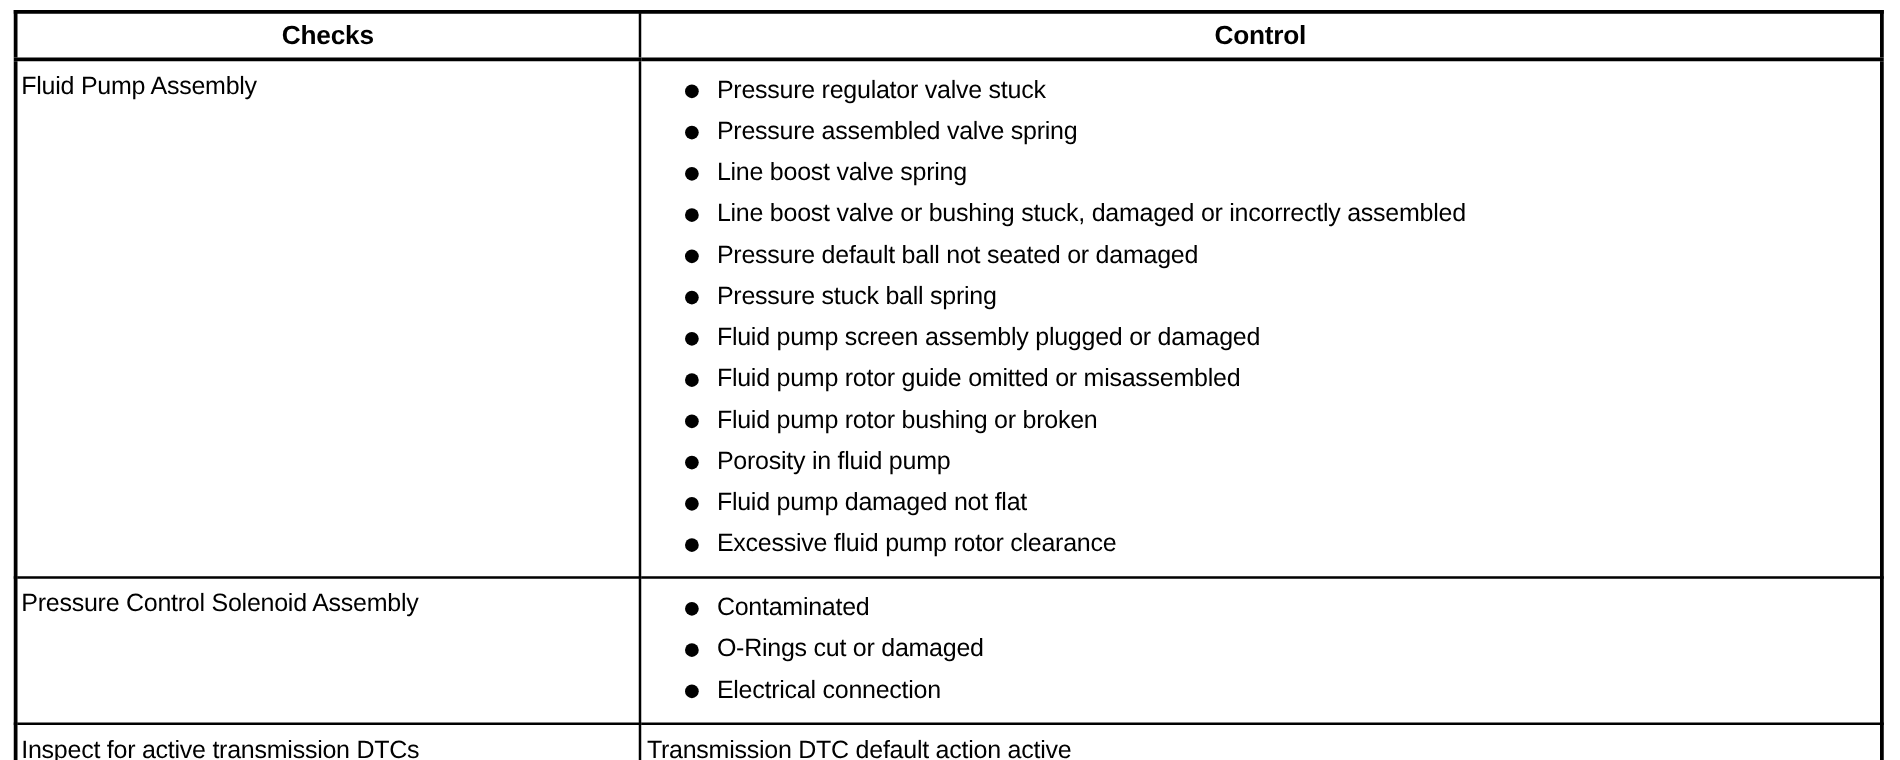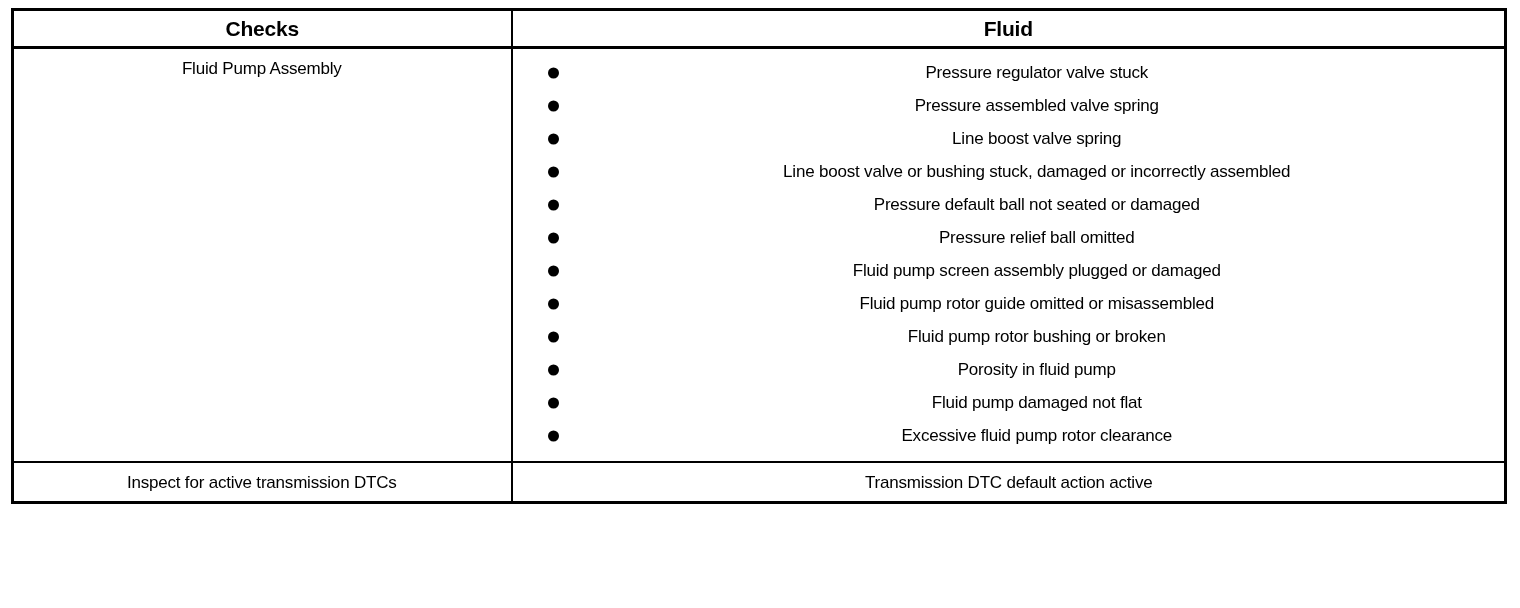--- a/index.html
+++ b/index.html
@@ -35,24 +35,23 @@
     font-size: 21px;
     font-weight: bold;
     text-align: center;
     vertical-align: middle;
     padding: 6px 4px 5px 4px;
     letter-spacing: -0.2px;
   }
   td {
     border: 2px solid #000000;
     vertical-align: top;
-    font-size: 17px;
+    font-size: 20px;
     letter-spacing: -0.2px;
     padding: 0;
-    text-align: center;
   }
   td.check-cell {
     padding: 8px 4px 6px 3px;
     line-height: 24px;
   }
   td.causes-cell { padding: 0; margin-left: 15px; }
   td.causes-cell .plain-cause {
     display: block;
     padding: 8px 4px 6px 5px;
     line-height: 24px;
@@ -84,40 +83,50 @@
 
 <div class="page">
   <table class="checks-table">
     <colgroup>
       <col class="col-checks">
       <col class="col-causes">
     </colgroup>
     <thead>
       <tr>
         <th>Checks</th>
-        <th>Fluid</th>
+        <th>Control</th>
       </tr>
     </thead>
     <tbody>
         <tr>
           <td class="check-cell">Fluid Pump Assembly</td>
           <td class="causes-cell">
             <ul class="causes-list">
               <li><span class="bullet"></span><span>Pressure regulator valve stuck</span></li>
               <li><span class="bullet"></span><span>Pressure assembled valve spring</span></li>
               <li><span class="bullet"></span><span>Line boost valve spring</span></li>
               <li><span class="bullet"></span><span>Line boost valve or bushing stuck, damaged or incorrectly assembled</span></li>
               <li><span class="bullet"></span><span>Pressure default ball not seated or damaged</span></li>
-              <li><span class="bullet"></span><span>Pressure relief ball omitted</span></li>
+              <li><span class="bullet"></span><span>Pressure stuck ball spring</span></li>
               <li><span class="bullet"></span><span>Fluid pump screen assembly plugged or damaged</span></li>
               <li><span class="bullet"></span><span>Fluid pump rotor guide omitted or misassembled</span></li>
               <li><span class="bullet"></span><span>Fluid pump rotor bushing or broken</span></li>
               <li><span class="bullet"></span><span>Porosity in fluid pump</span></li>
               <li><span class="bullet"></span><span>Fluid pump damaged not flat</span></li>
               <li><span class="bullet"></span><span>Excessive fluid pump rotor clearance</span></li>
+            </ul>
+          </td>
+        </tr>
+        <tr>
+          <td class="check-cell">Pressure Control Solenoid Assembly</td>
+          <td class="causes-cell">
+            <ul class="causes-list">
+              <li><span class="bullet"></span><span>Contaminated</span></li>
+              <li><span class="bullet"></span><span>O-Rings cut or damaged</span></li>
+              <li><span class="bullet"></span><span>Electrical connection</span></li>
             </ul>
           </td>
         </tr>
         <tr>
           <td class="check-cell">Inspect for active transmission DTCs</td>
           <td class="causes-cell">
             <span class="plain-cause">Transmission DTC default action active</span>
           </td>
         </tr>
       </tbody>

